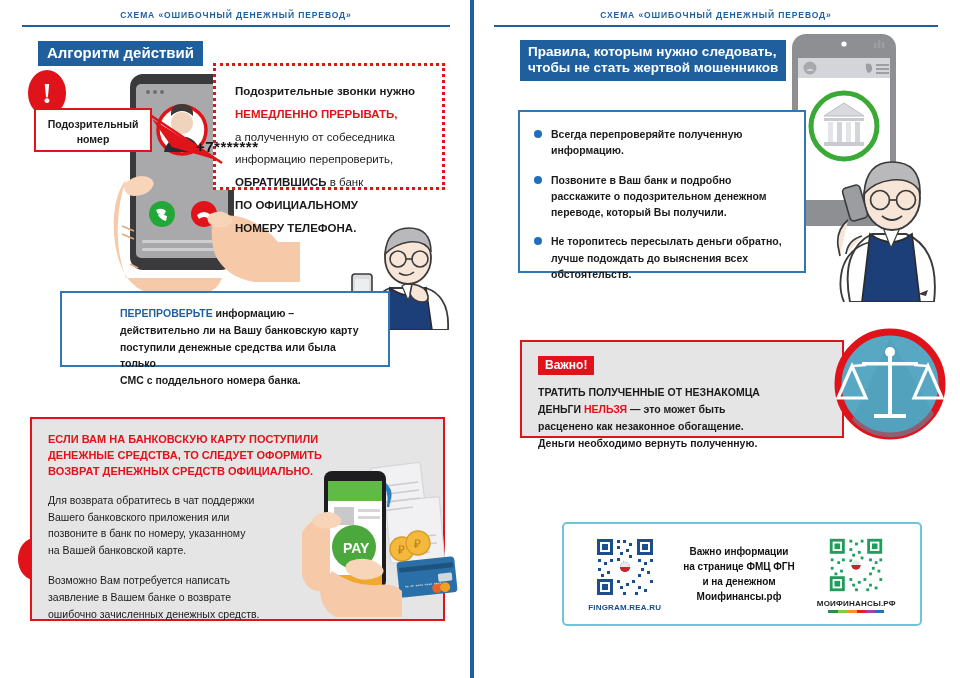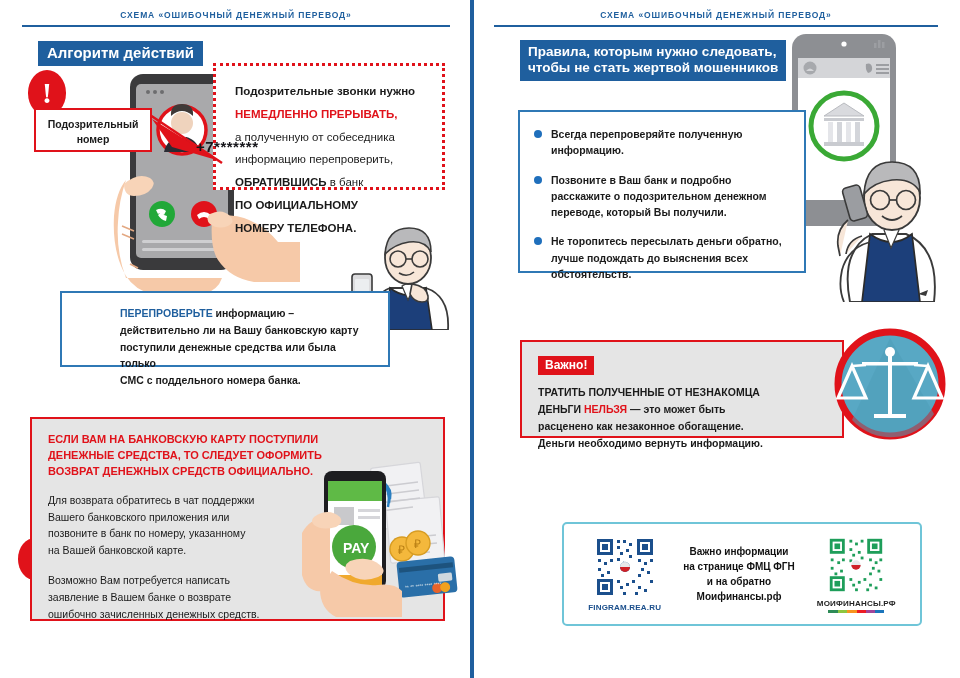--- a/index.html
+++ b/index.html
@@ -371,21 +371,21 @@
       <path d="M94 38 L108 70 L80 70 Z" fill="none" stroke="#fff" stroke-width="3.2"></path>
       <path d="M32 37 L18 38 M94 38 L80 37" stroke="#fff" stroke-width="2.4"></path>
     </svg>
 
     <div class="redbox" style="left:48px;top:340px;width:324px;height:98px;">
       <span class="vazhno">Важно!</span>
       <p class="imp-body">
         <span>ТРАТИТЬ ПОЛУЧЕННЫЕ ОТ НЕЗНАКОМЦА</span><br>
         <span>ДЕНЬГИ </span><span class="red">НЕЛЬЗЯ</span><span> — это может быть</span><br>
         <span>расценено как незаконное обогащение.</span><br>
-        <span>Деньги необходимо вернуть информацию.</span>
+        <span>Деньги необходимо вернуть полученную.</span>
       </p>
     </div>
 
     <div class="qrbox" style="left:90px;top:522px;width:360px;height:104px;">
 
       <div class="qr-unit">
         <svg width="62" height="62" viewBox="0 0 62 62">
           <rect width="62" height="62" fill="#fff"></rect>
           <g fill="#1b4f8c">
             <rect x="3" y="3" width="16" height="16"></rect>
@@ -438,21 +438,21 @@
           <circle cx="31" cy="31" r="5" fill="#2a6fa8"></circle>
           <path d="M26 31 a5 5 0 0 1 10 0 z" fill="#e8e8ea"></path>
           <path d="M26 31 a5 5 0 0 0 10 0 z" fill="#cf2027"></path>
         </svg>
         <div class="qr-cap navy">FINGRAM.REA.RU</div>
       </div>
 
       <div class="qr-txt">
         <span>Важно информации</span><br>
         <span>на странице ФМЦ ФГН</span><br>
-        <span>и на обратно</span><br>
+        <span>и на денежном</span><br>
         <span>Моифинансы.рф</span>
       </div>
 
       <div class="qr-unit">
         <svg width="58" height="58" viewBox="0 0 62 62">
           <rect width="62" height="62" fill="#fff"></rect>
           <g fill="#1e9e5a">
             <rect x="3" y="3" width="16" height="16"></rect>
               <rect x="43" y="3" width="16" height="16"></rect>
               <rect x="3" y="43" width="16" height="16"></rect>

